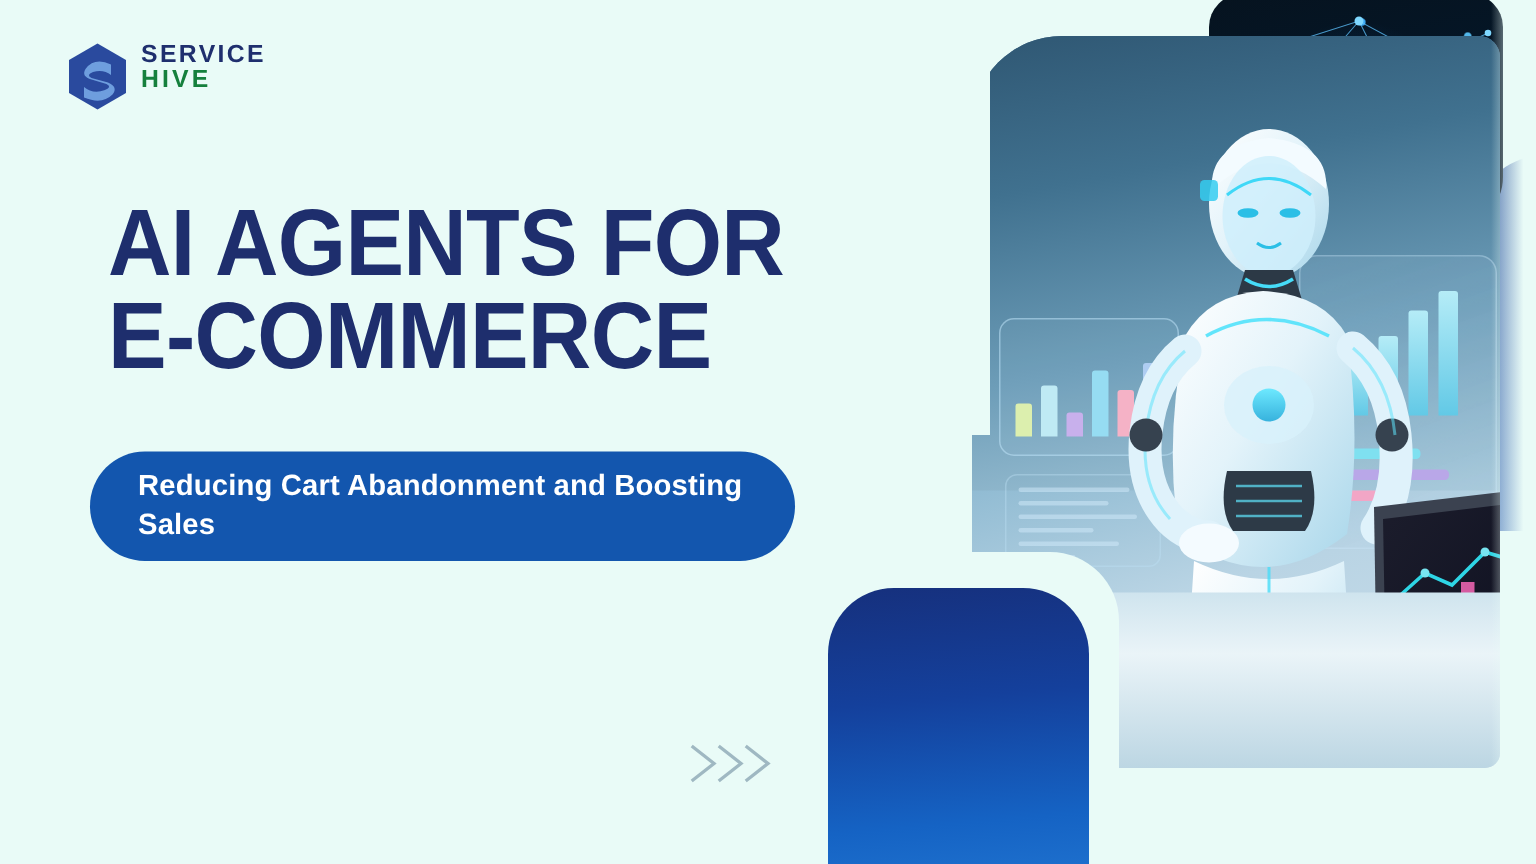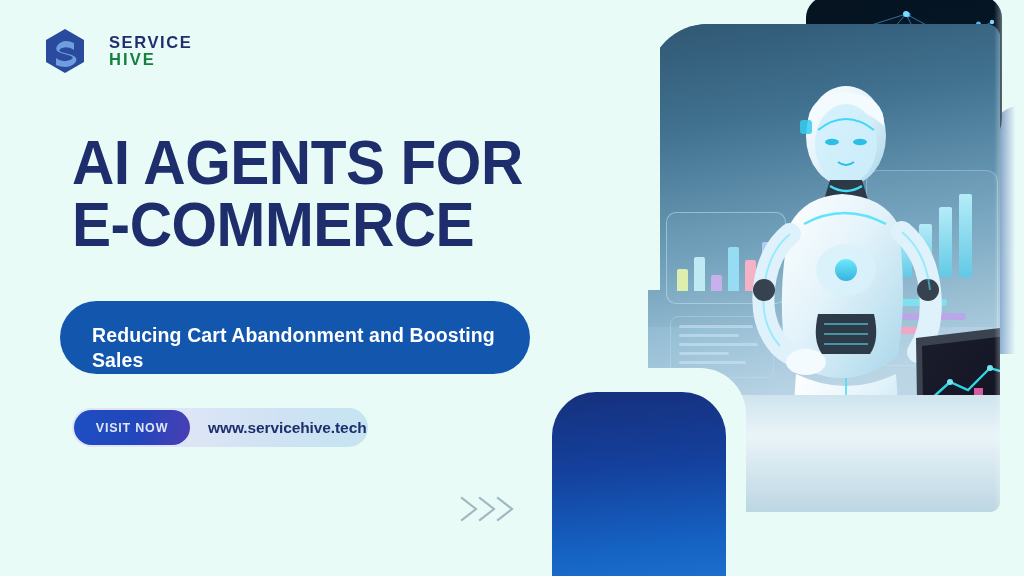--- a/index.html
+++ b/index.html
@@ -13,21 +13,21 @@
   .banner {
     position:absolute; inset:0;
     width:1024px; height:576px;
     background:#e9fbf7;
     overflow:hidden;
   }
 
   
   .logo-block {
     position:absolute; left:44px; top:28px;
-    display:flex; align-items:center; gap:23px;
+    display:flex; align-items:flex-start; gap:8px;
   }
   .logo-mark { width:42px; height:46px; display:block; }
   .logo-text { display:flex; flex-direction:column; line-height:1.02; }
   .logo-service {
     font-size:16.5px; font-weight:bold; letter-spacing:1.6px;
     color:#1f2f6e;
   }
   .logo-hive {
     font-size:16.5px; font-weight:bold; letter-spacing:2.1px;
     color:#15803d;
@@ -47,21 +47,21 @@
     text-transform:uppercase;
   }
   .headline .line { display:block; white-space:nowrap; }
 
   
   .subtitle-pill {
     position:absolute; left:60px; top:301px;
     width:470px; height:73px;
     background:#1356ae;
     border-radius:37px;
-    display:flex; align-items:flex-end;
+    display:flex; align-items:center;
     padding-left:32px; padding-right:24px;
   }
   .subtitle-text {
     color:#ffffff;
     font-size:19.5px;
     font-weight:bold;
     line-height:1.32;
     letter-spacing:0.1px;
   }
 
@@ -384,25 +384,20 @@
 
   <h1 class="headline">
     <span class="line">AI AGENTS FOR</span>
     <span class="line">E-COMMERCE</span>
   </h1>
 
   <div class="subtitle-pill">
     <span class="subtitle-text">Reducing Cart Abandonment and Boosting Sales</span>
   </div>
 
-  <div class="cta-row">
-    <div class="cta-url-pill"></div>
-    <button class="cta-visit-btn">VISIT NOW</button>
-    <span class="cta-url-text">www.servicehive.tech</span>
-  </div>
 
   <svg class="chevrons" width="62" height="34" viewBox="0 0 62 34">
     <g fill="none" stroke="#9fb8c2" stroke-width="2.2" stroke-linecap="square">
       <path d="M4 6 L18 17 L4 28"></path>
       <path d="M22 6 L36 17 L22 28"></path>
       <path d="M40 6 L54 17 L40 28"></path>
     </g>
   </svg>
 
 </div>

